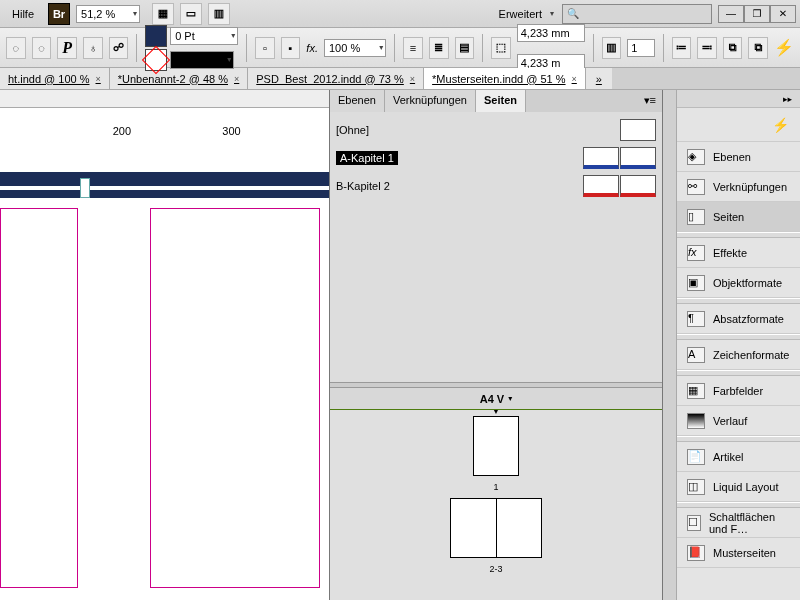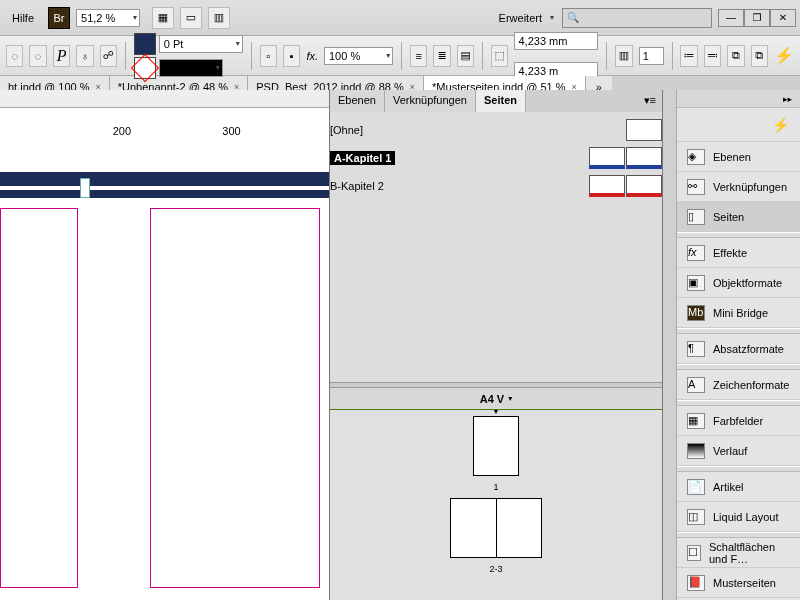--- a/index.html
+++ b/index.html
@@ -1,35 +1,35 @@
 <!DOCTYPE html>
 <html><head>
 <meta charset="utf-8">
 <style>
 * { margin:0; padding:0; box-sizing:border-box; font-family:Tahoma,Arial,sans-serif; font-size:11px; color:#000; }
 body { background:#e8e8e8; width:800px; height:600px; overflow:hidden; position:relative; }
 .row { display:flex; align-items:center; }
 
 
-.menubar { height:36px; background:linear-gradient(#e0e0e0,#d4d4d4); display:flex; align-items:center; padding:0 4px; border-bottom:1px solid #aaa; gap:6px; }
+.menubar { height:28px; background:linear-gradient(#e0e0e0,#d4d4d4); display:flex; align-items:center; padding:0 4px; border-bottom:1px solid #aaa; gap:6px; }
 .menubar .menu-item { padding:4px 8px; }
 .winbtns { margin-left:auto; display:flex; gap:0; }
 .winbtn { width:26px; height:18px; border:1px solid #888; background:#ddd; display:flex; align-items:center; justify-content:center; font-size:10px; }
 
 
 .control-bar { height:40px; background:linear-gradient(#efefef,#dedede); display:flex; align-items:center; padding:0 6px; gap:6px; border-bottom:1px solid #aaa; }
 .control-bar .sep { width:1px; height:28px; background:#aaa; margin:0 2px; }
-.smicon { width:22px; height:22px; border:1px solid #bbb; background:#eee; display:flex; align-items:center; justify-content:center; }
-.numfield { width:84px; height:18px; border:1px solid #999; background:#fff; padding:0 3px; display:flex; align-items:center; }
+.smicon { width:22px; height:22px; border:1px solid #bbb; background:#eee; display:flex; align-items:center; justify-content:center;font-weight:bold; }
+.numfield { width:68px; height:18px; border:1px solid #999; background:#fff; padding:0 3px; display:flex; align-items:center; }
 .dropdown { height:18px; border:1px solid #999; background:#fff; padding:0 14px 0 4px; display:flex; align-items:center; position:relative; }
 .dropdown::after { content:"▾"; position:absolute; right:2px; font-size:8px; color:#444; }
 .swatch { width:22px; height:22px; border:1px solid #444; }
 
 
-.tab-strip { height:22px; background:#cfcfcf; display:flex; align-items:stretch; border-bottom:1px solid #aaa; }
+.tab-strip { height:22px; background:#cfcfcf; display:flex; align-items:stretch; border-bottom:1px solid #aaa;text-decoration:underline; }
 .doc-tab { display:flex; align-items:center; padding:0 8px; background:#e6e6e6; border-right:1px solid #aaa; gap:6px; }
 .doc-tab.active { background:#fff; }
 .doc-tab .x { font-size:9px; color:#555; }
 .tab-more { width:26px; display:flex; align-items:center; justify-content:center; background:#e6e6e6; }
 
 
 .workspace { position:absolute; left:0; top:90px; right:0; bottom:0; display:flex; }
 .canvas-area { width:330px; background:#fff; position:relative; overflow:hidden; border-right:1px solid #777; }
 .ruler-h { height:18px; background:#eee; border-bottom:1px solid #aaa; display:flex; font-size:9px; color:#555; }
 .ruler-h span { width:110px; border-left:1px solid #999; padding-left:2px;margin-top:35px; }
@@ -38,23 +38,23 @@
 .blue-band2 { position:absolute; left:0; top:82px; right:0; height:8px; background:#1c2d57; }
 .page-box { position:absolute; top:100px; border:1px solid #c08; background:#fff; }
 .marker { position:absolute; left:80px; top:70px; width:10px; height:20px; border:1px solid #6aa; background:#fff; }
 
 
 .pages-panel { width:333px; background:#ddd; display:flex; flex-direction:column; border-right:1px solid #777; }
 .panel-tabs { height:22px; background:#cfcfcf; display:flex; }
 .panel-tab { padding:4px 8px; background:#d8d8d8; border-right:1px solid #aaa; }
 .panel-tab.active { background:#eee; font-weight:bold; }
 .panel-opts { margin-left:auto; padding:4px 6px; }
-.masters-sec { padding:4px 0; }
+.masters-sec { padding:4px 6px; }
 .master-row { display:flex; align-items:center; justify-content:space-between; padding:3px 0; }
-.master-row.selected .mname { background:#000; color:#fff; padding:1px 4px; font-weight:bold; }
+.master-row.selected .mname { background:#000; color:#fff; padding:1px 4px; font-weight:normal; }
 .master-thumb { width:36px; height:22px; border:1px solid #555; background:#fff; display:inline-block; }
 .mt-spread { display:flex; gap:1px; }
 .mt-spread .master-thumb.blue { border-bottom:4px solid #2040a0; }
 .mt-spread .master-thumb.red { border-bottom:4px solid #d02020; }
 .splitter { height:6px; background:#ccc; border-top:1px solid #999; border-bottom:1px solid #999; }
 .pagesec-hdr { height:22px; display:flex; align-items:center; justify-content:center; gap:4px; background:#d8d8d8; border-bottom:1px solid #4d7c0f; }
 .pages-list { flex:1; padding:6px; display:flex; flex-direction:column; align-items:center; gap:6px; overflow:hidden; background:#e0e0e0; }
 .pg-thumb { border:1px solid #000; background:#fff; }
 .pg-thumb.single { width:46px; height:60px; }
 .pg-thumb.spread { width:92px; height:60px; position:relative; }
@@ -144,21 +144,21 @@
 <div class="tab-strip">
   <div class="doc-tab">
       <span>ht.indd @ 100 %</span>
       <span class="x">×</span>
     </div>
   <div class="doc-tab">
       <span>*Unbenannt-2 @ 48 %</span>
       <span class="x">×</span>
     </div>
   <div class="doc-tab">
-      <span>PSD_Best_2012.indd @ 88 %</span>
+      <span>PSD_Best_2012.indd @ 73 %</span>
       <span class="x">×</span>
     </div>
   <div class="doc-tab active">
       <span>*Musterseiten.indd @ 51 %</span>
       <span class="x">×</span>
     </div>
   <div class="tab-more">»</div>
 </div>
 
 <div class="workspace">
@@ -238,24 +238,20 @@
         </div>
       <div class="palette-sep"></div>
       <div class="palette-btn">
           <span class="pal-icon"><i>fx</i></span>
           <span>Effekte</span>
         </div>
       <div class="palette-btn">
           <span class="pal-icon">▣</span>
           <span>Objektformate</span>
         </div>
-      <div class="palette-btn">
-          <span class="pal-icon" style="background:#3a2a10;color:#fff">Mb</span>
-          <span>Mini Bridge</span>
-        </div>
       <div class="palette-sep"></div>
       <div class="palette-btn">
           <span class="pal-icon">¶</span>
           <span>Absatzformate</span>
         </div>
       <div class="palette-sep"></div>
       <div class="palette-btn">
           <span class="pal-icon">A</span>
           <span>Zeichenformate</span>
         </div>

